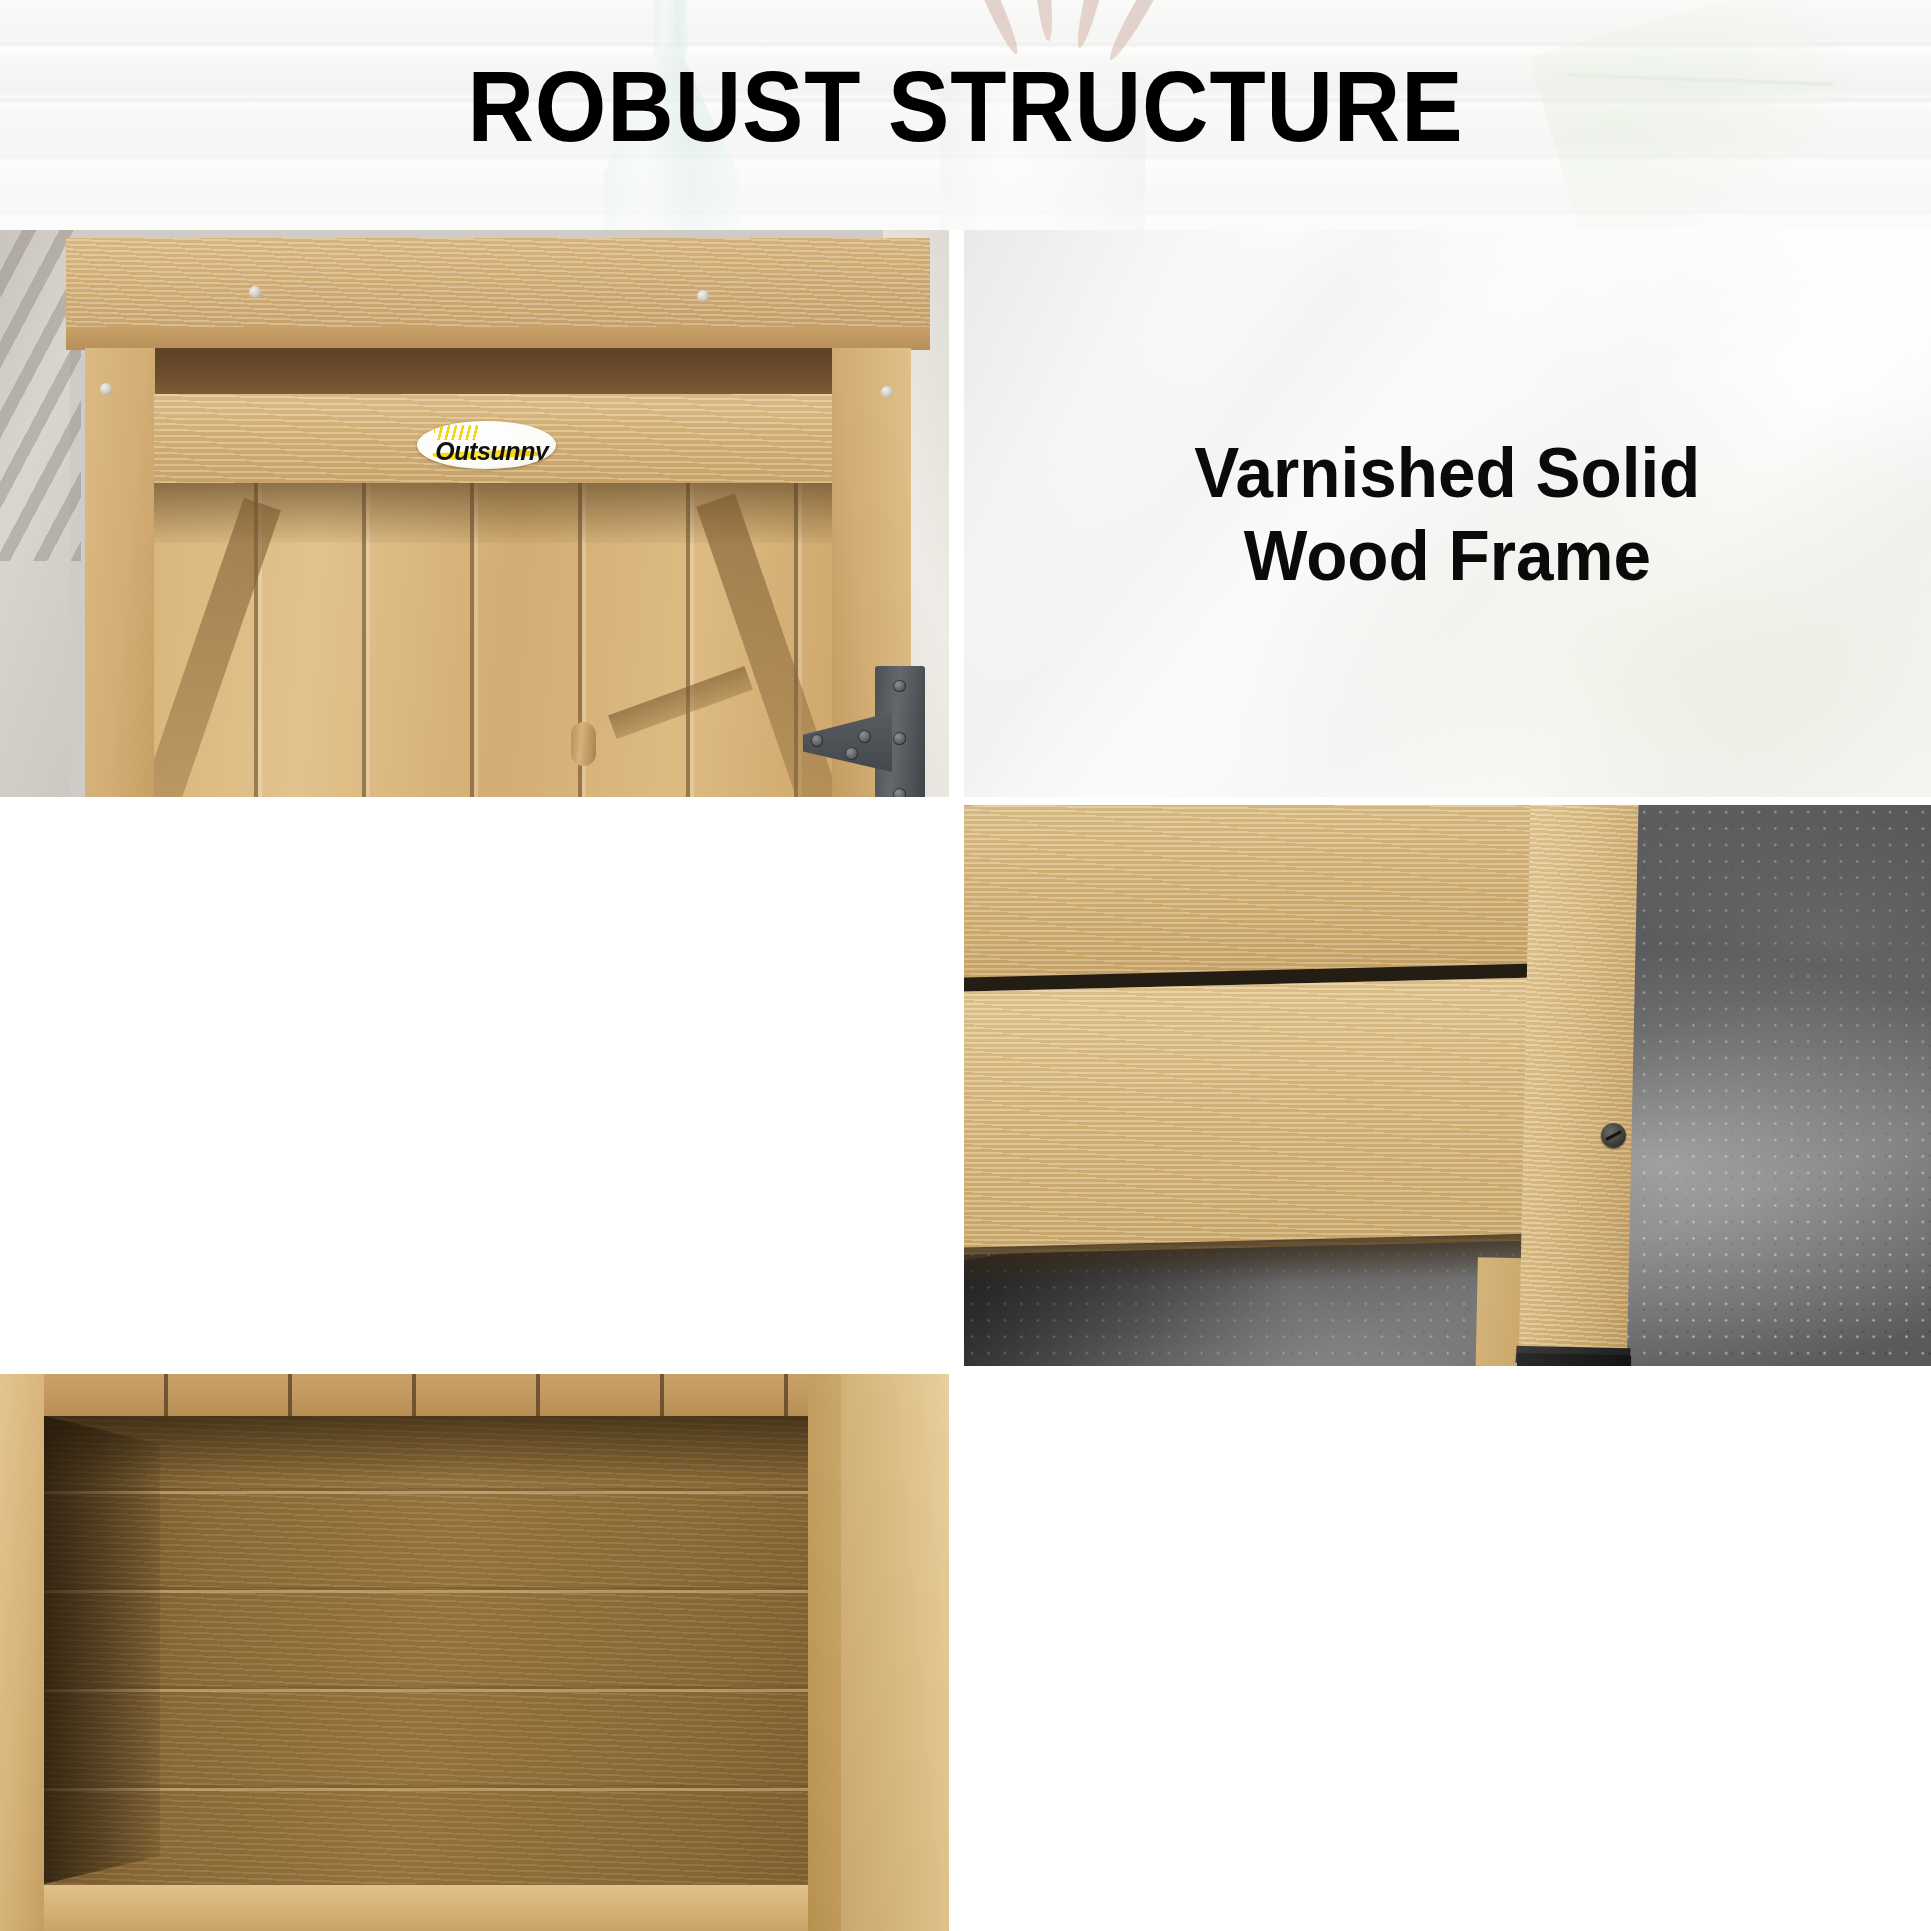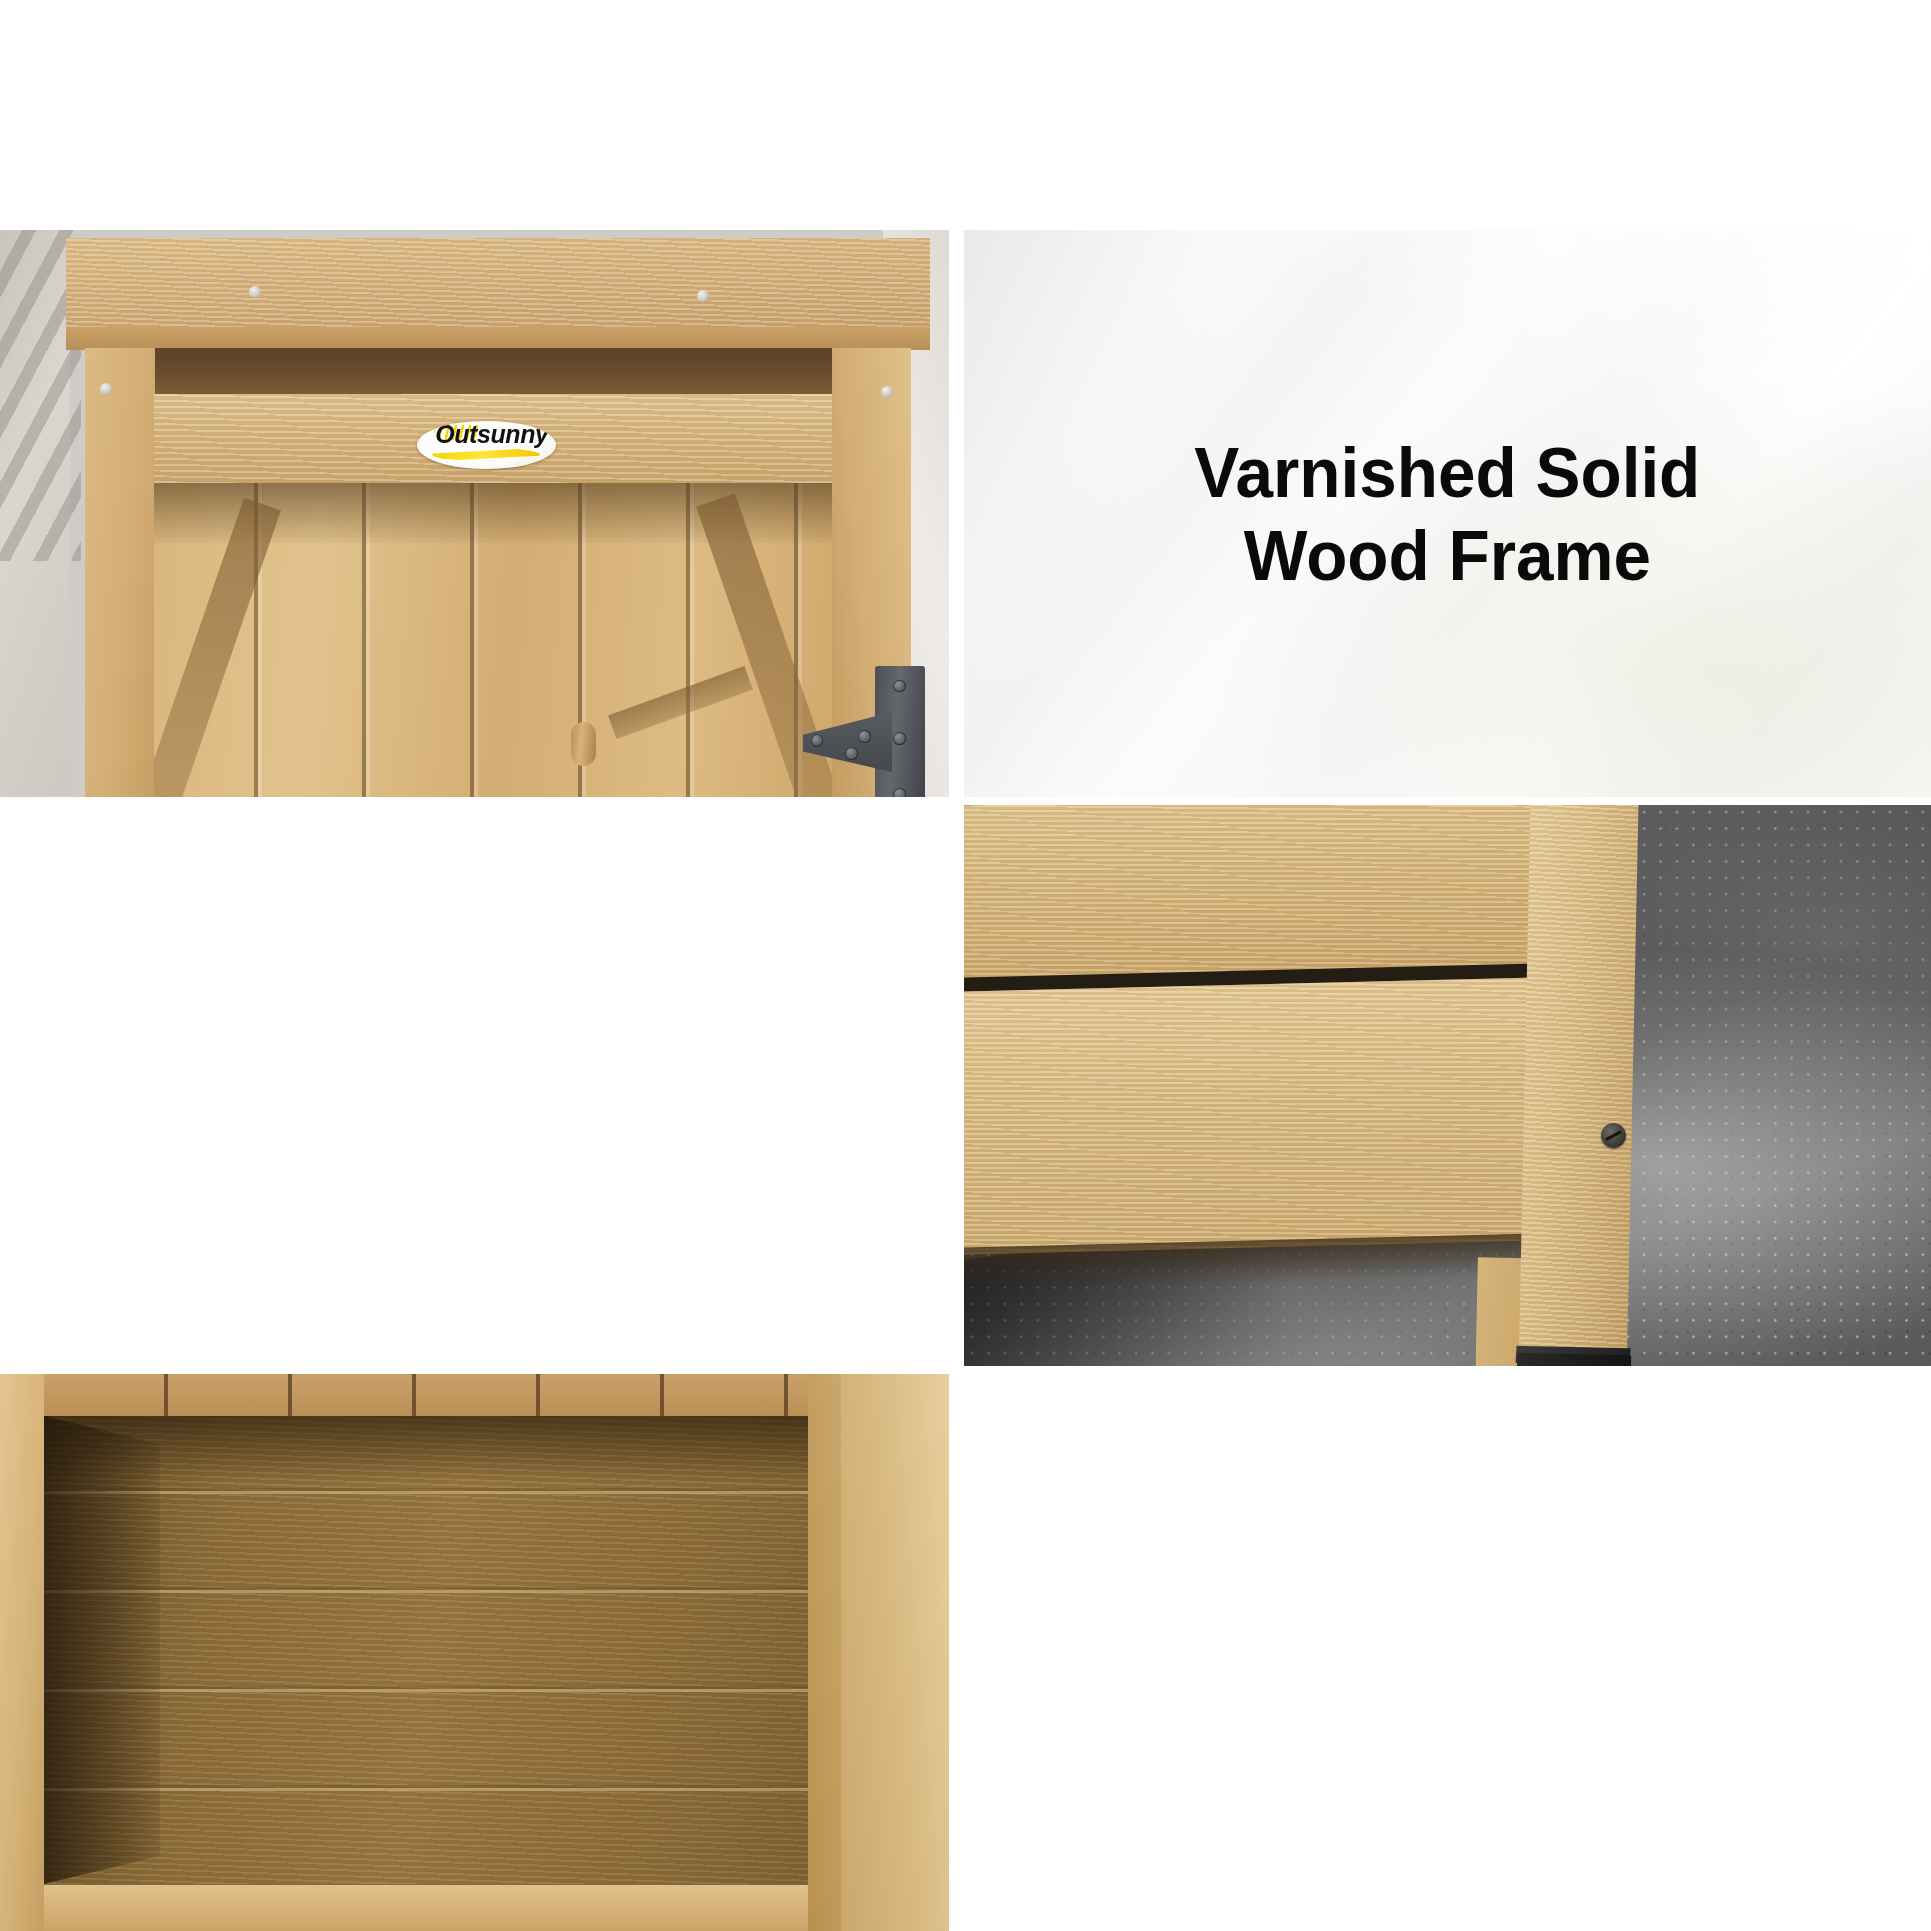--- a/index.html
+++ b/index.html
@@ -334,21 +334,21 @@
     background: linear-gradient(95deg,#b88f57,#d6b27c 40%,#a9804b);
   }
   
   .p1-badge {
     position:absolute;
     left: 417px; top: 191px;
     width: 139px; height: 48px;
     border-radius: 50%;
     background: radial-gradient(ellipse at 40% 32%, #ffffff 0%, #fbfbf7 62%, #eeeee6 100%);
     box-shadow: 0 1px 2.9px rgba(80,55,22,.45);
-    display:flex; align-items:flex-start; justify-content:center;
+    display:flex; align-items:flex-end; justify-content:center;
     overflow:hidden;
   }
   .p1-badge .swoosh {
     position:absolute; left:15.4px; bottom:7.7px; width:108px; height:13.5px;
     border-radius: 50%;
     background: linear-gradient(90deg,#f6d500 0%, #ffe43a 45%, #f2c800 100%);
     clip-path: polygon(0 42%, 100% 0%, 100% 58%, 0 100%);
   }
   .p1-badge .rays {
     position:absolute; left:17.4px; top:3.9px; width:44px; height:15.4px;
@@ -538,20 +538,45 @@
   
   .gutter {
     position:absolute; background:#ffffff; z-index: 9;
   }
 </style>
 </head>
 <body>
 
 <div id="poster">
 
+  <div class="header">
+    <div class="hdr-wall"></div>
+
+    <div class="hdr-bottle">
+      <div class="neck"></div>
+      <div class="body"></div>
+    </div>
+
+    <div class="hdr-plant">
+      <i style="left:68px;  top:-3.9px;  transform:rotate(-24deg);"></i>
+      <i style="left:100px; top:-17.4px; transform:rotate(-6deg);"></i>
+      <i style="left:131px; top:-9.7px; transform:rotate(14deg);"></i>
+      <i style="left:162px; top:1.9px;   transform:rotate(30deg);"></i>
+    </div>
+
+    <div class="hdr-vase">
+      <div class="pot"></div>
+      <div class="rim"></div>
+    </div>
+
+    <div class="hdr-leaf"></div>
+    <div class="hdr-fade"></div>
+
+    <div class="poster-title">ROBUST STRUCTURE</div>
+  </div>
 
   <div class="grid">
 
     <div class="panel photo1 c-left r-1">
       <div class="p1-wallL"></div>
       <div class="p1-wallR"></div>
 
       <div class="p1-topcap"></div>
       <div class="p1-capedge"></div>
       <div class="p1-railTop"></div>

